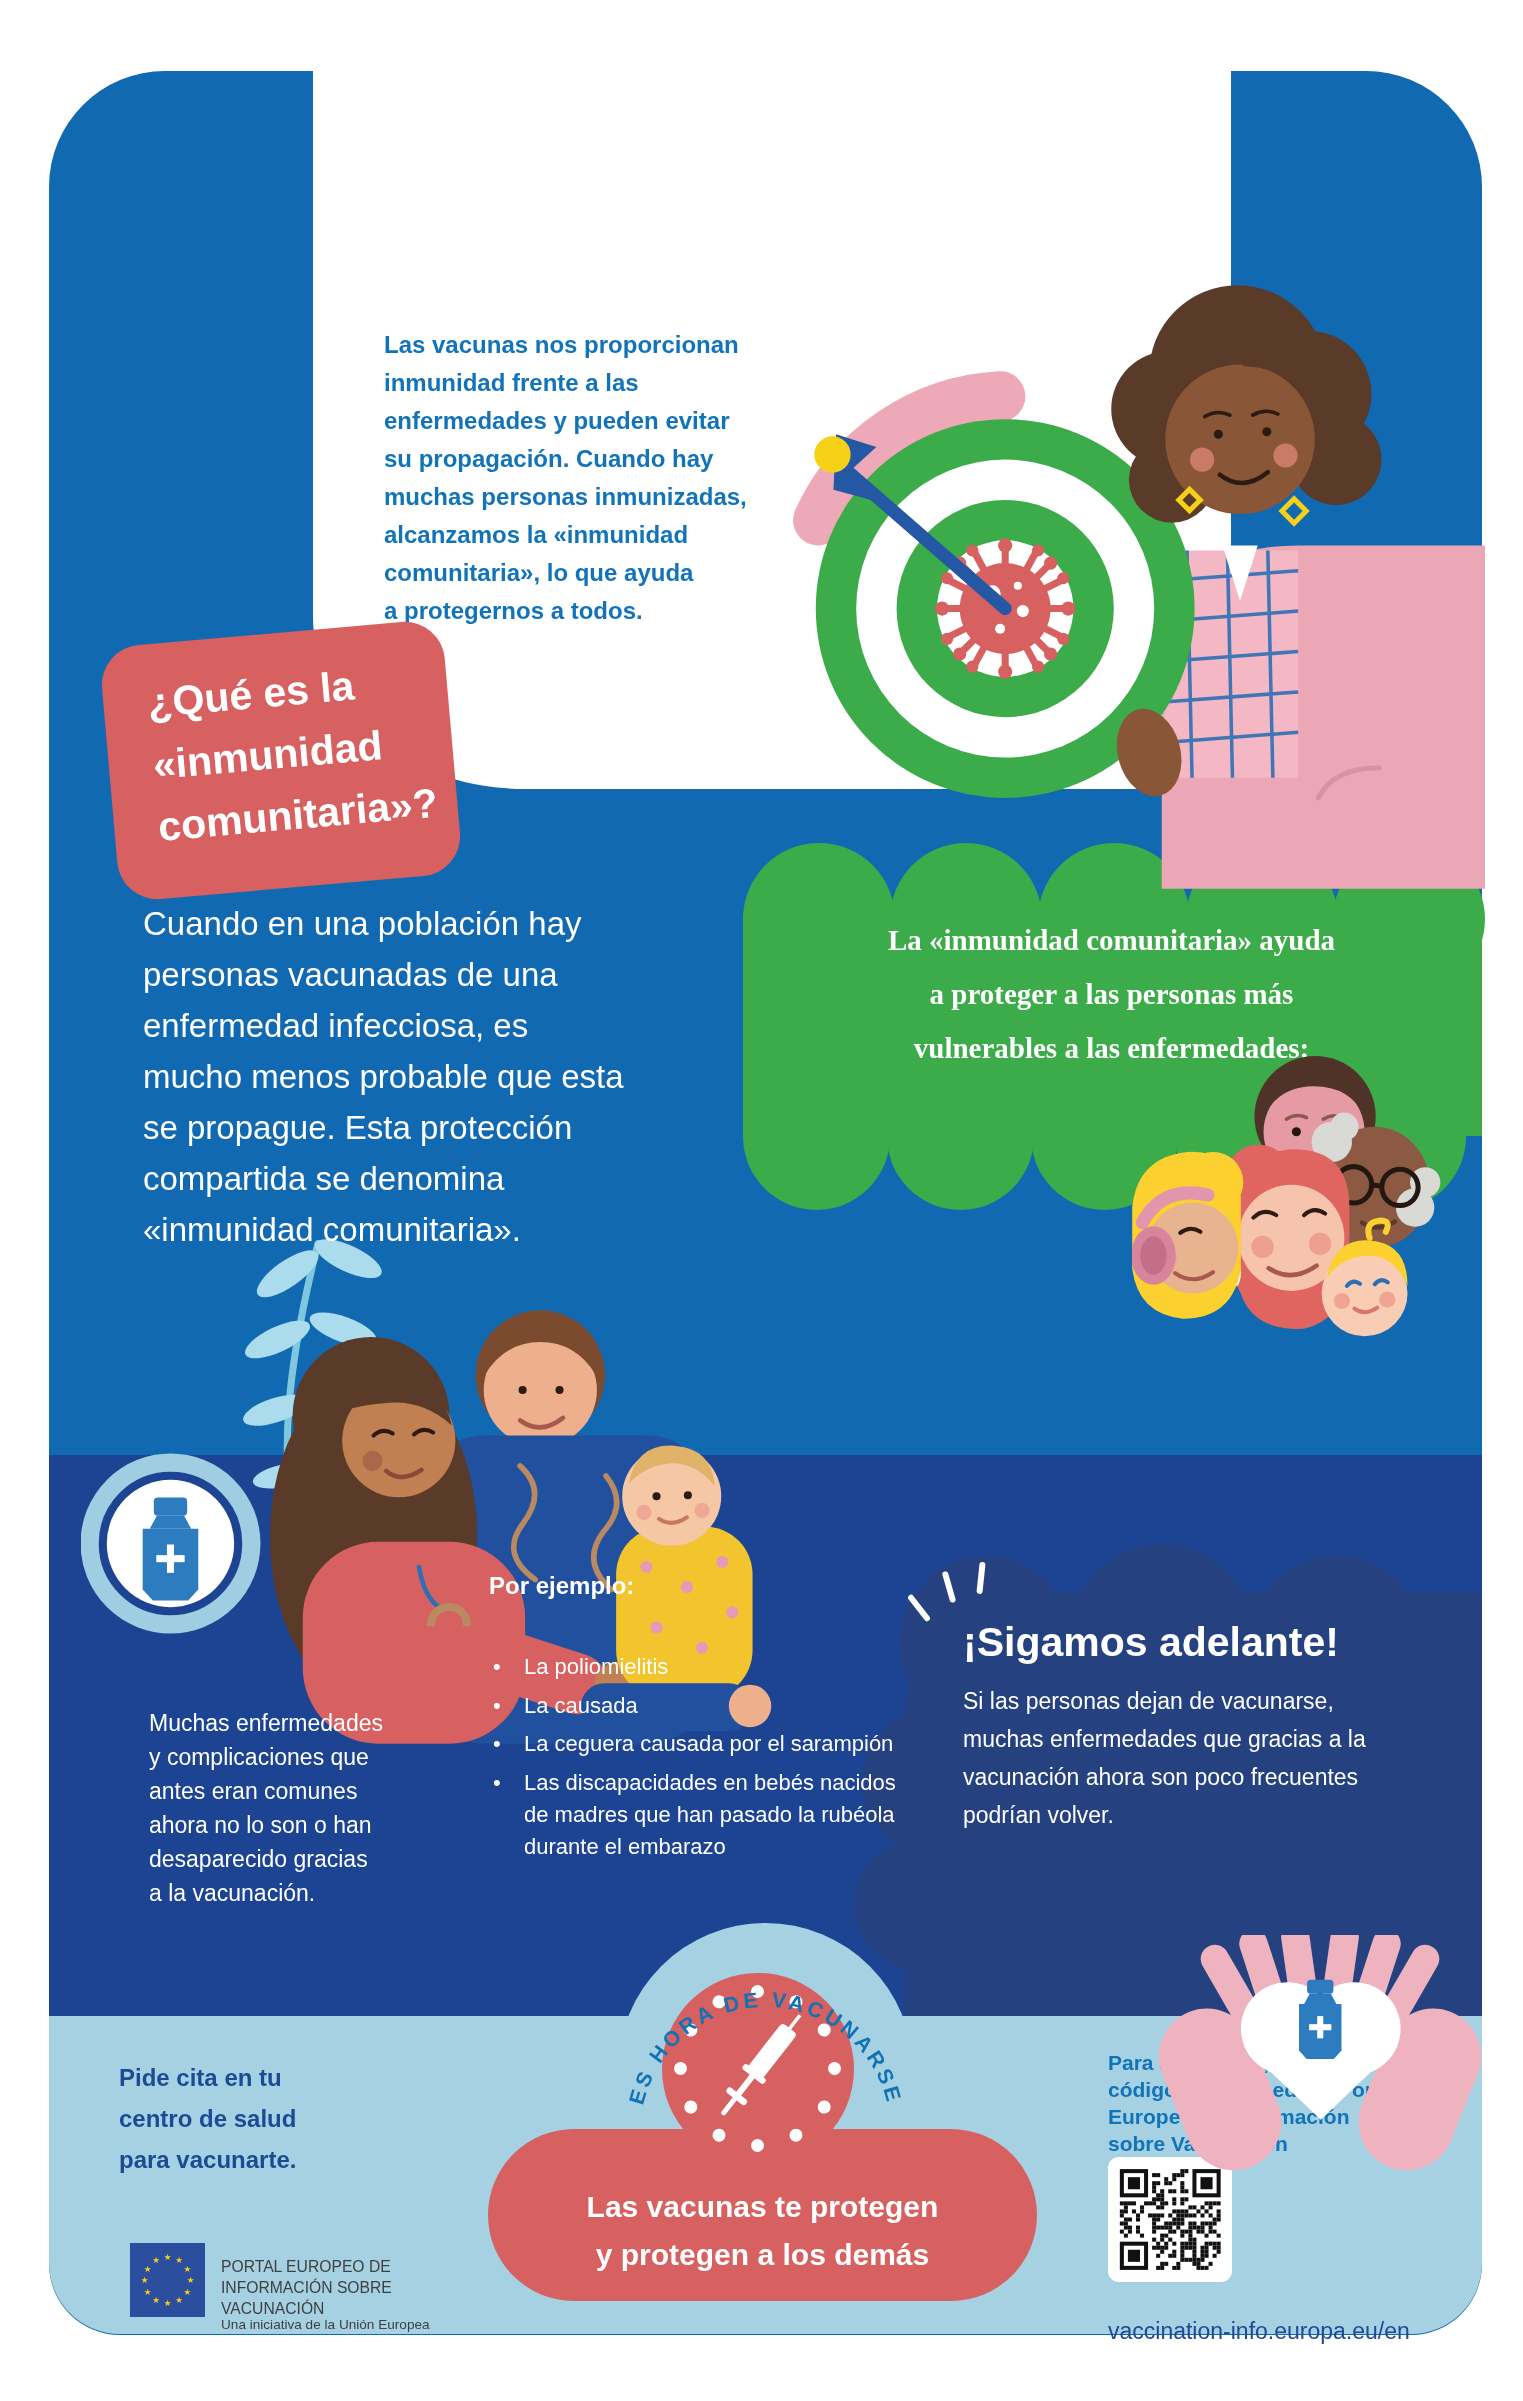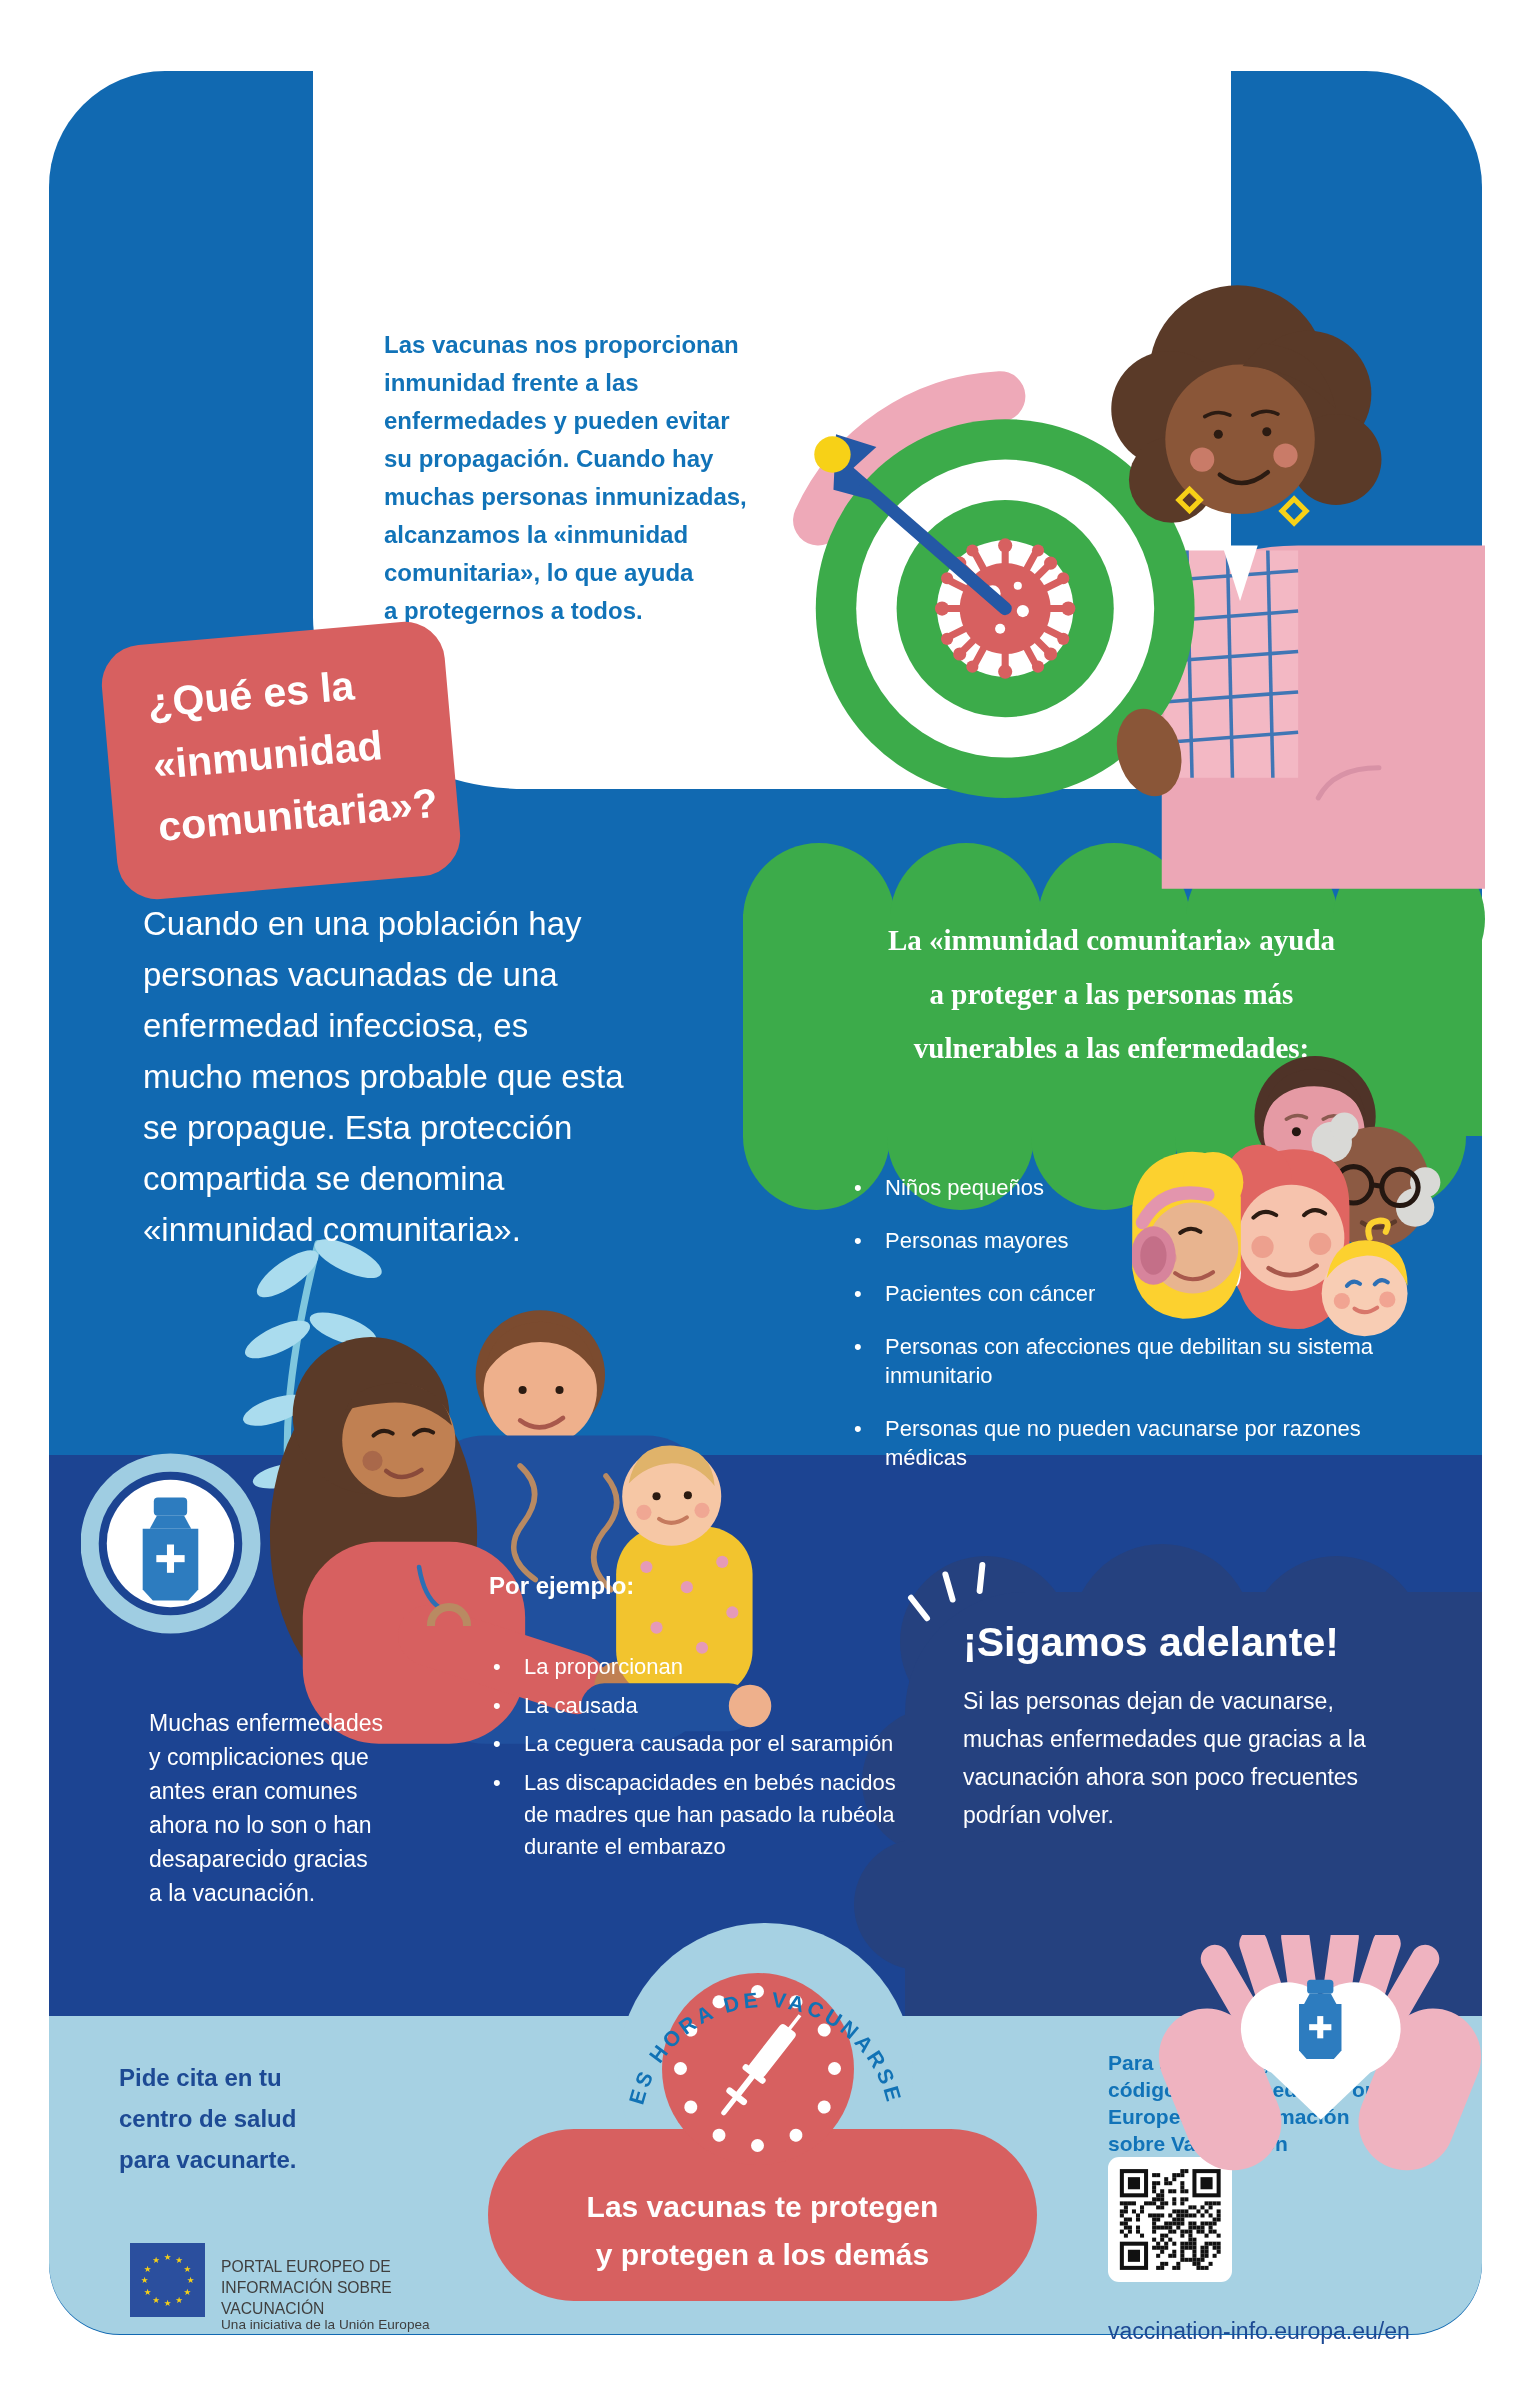--- a/index.html
+++ b/index.html
@@ -272,29 +272,20 @@
       <path d="M 385 440 Q 400 360 470 365 Q 545 370 545 455 Q 520 395 465 395 Q 410 400 385 440 Z" fill="#fcd12f"></path>
       <path d="M 470 360 q -10 -30 18 -34 q 26 -2 14 22" fill="none" stroke="#fcd12f" stroke-width="12" stroke-linecap="round"></path>
       <path d="M 425 455 q 12 -14 26 -4" stroke="#2d6fb4" stroke-width="8" fill="none" stroke-linecap="round"></path>
       <path d="M 480 452 q 12 -14 26 -4" stroke="#2d6fb4" stroke-width="8" fill="none" stroke-linecap="round"></path>
       <path d="M 440 500 Q 460 515 485 498" stroke="#d8776b" stroke-width="8" fill="none" stroke-linecap="round"></path>
       <circle cx="415" cy="485" r="16" fill="#f1a492"></circle>
         <circle cx="505" cy="482" r="16" fill="#f1a492"></circle>
     </g>
   </svg>
 
-  <ul class="vulnerable">
-      <li>Niños pequeños</li>
-      <li>Personas mayores</li>
-      <li>Pacientes con cáncer</li>
-      <li>Personas con afecciones que
-debilitan su sistema inmunitario</li>
-      <li>Personas que no pueden vacunarse
-por razones médicas</li>
-    </ul>
 
   <svg class="illu" style="left:136px;top:1213px;" width="657" height="531" viewBox="0 0 1300 1050">
     <g>
       <path d="M 360 60 C 300 300 280 480 320 660" fill="none" stroke="#7fc7de" stroke-width="14" stroke-linecap="round"></path>
       <ellipse cx="300" cy="120" rx="72" ry="26" fill="#aadcee" transform="rotate(-35 300 120)"></ellipse>
       <ellipse cx="420" cy="90" rx="72" ry="26" fill="#aadcee" transform="rotate(25 420 90)"></ellipse>
       <ellipse cx="280" cy="250" rx="70" ry="25" fill="#aadcee" transform="rotate(-25 280 250)"></ellipse>
       <ellipse cx="410" cy="230" rx="70" ry="25" fill="#aadcee" transform="rotate(20 410 230)"></ellipse>
       <ellipse cx="275" cy="390" rx="66" ry="24" fill="#aadcee" transform="rotate(-18 275 390)"></ellipse>
       <ellipse cx="400" cy="380" rx="66" ry="24" fill="#aadcee" transform="rotate(14 400 380)"></ellipse>
@@ -369,21 +360,21 @@
 y complicaciones que
 antes eran comunes
 ahora no lo son o han
 desaparecido gracias
 a la vacunación.</p>
   <svg class="arch-icon" viewBox="0 0 92 60">
     <path d="M 10 58 A 36 36 0 0 1 82 58" fill="none" stroke="#b98a62" stroke-width="16" stroke-linecap="round"></path>
   </svg>
   <h3 class="ejemplo-h" data-bind="examples.label">Por ejemplo:</h3>
   <ul class="ejemplo">
-      <li>La proporcionan</li>
+      <li>La poliomielitis</li>
       <li>La causada</li>
       <li>La ceguera causada por
 el sarampión</li>
       <li>Las discapacidades en bebés
 nacidos de madres que han
 pasado la rubéola durante
 el embarazo</li>
     </ul>
 
   <div class="sig-cloud" style="left:900px;top:1556px;width:172px;height:172px;"></div>

